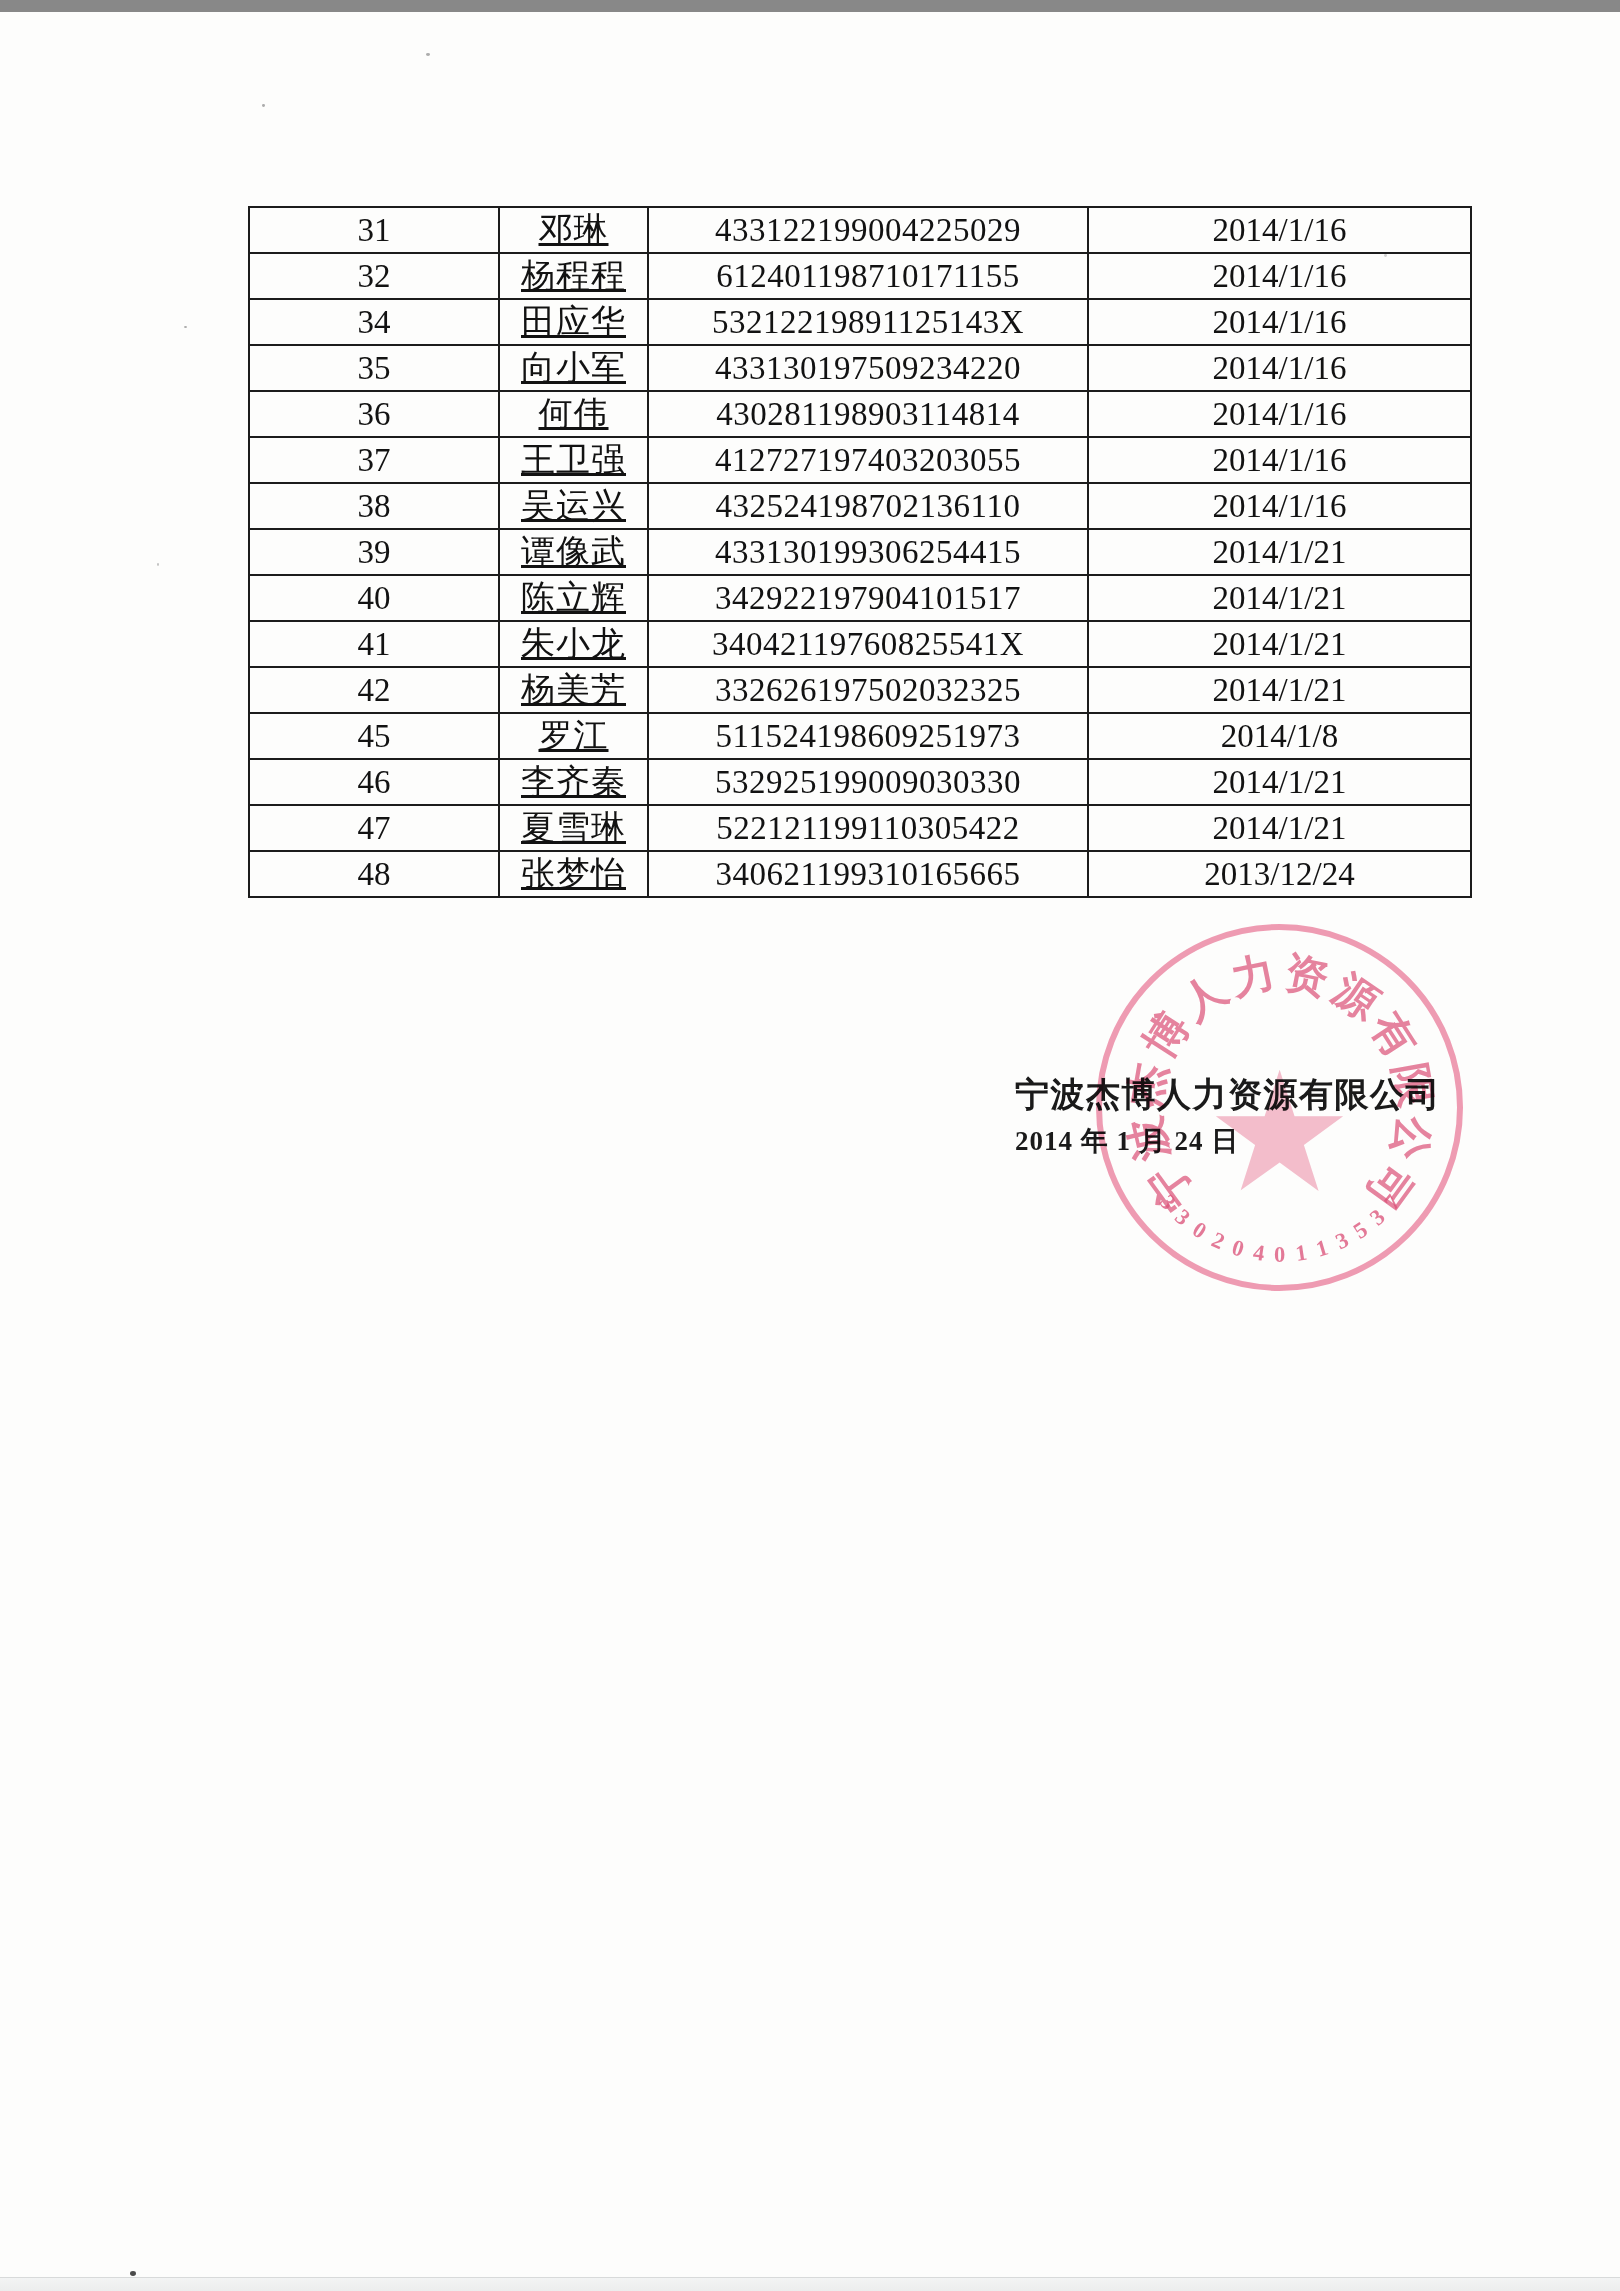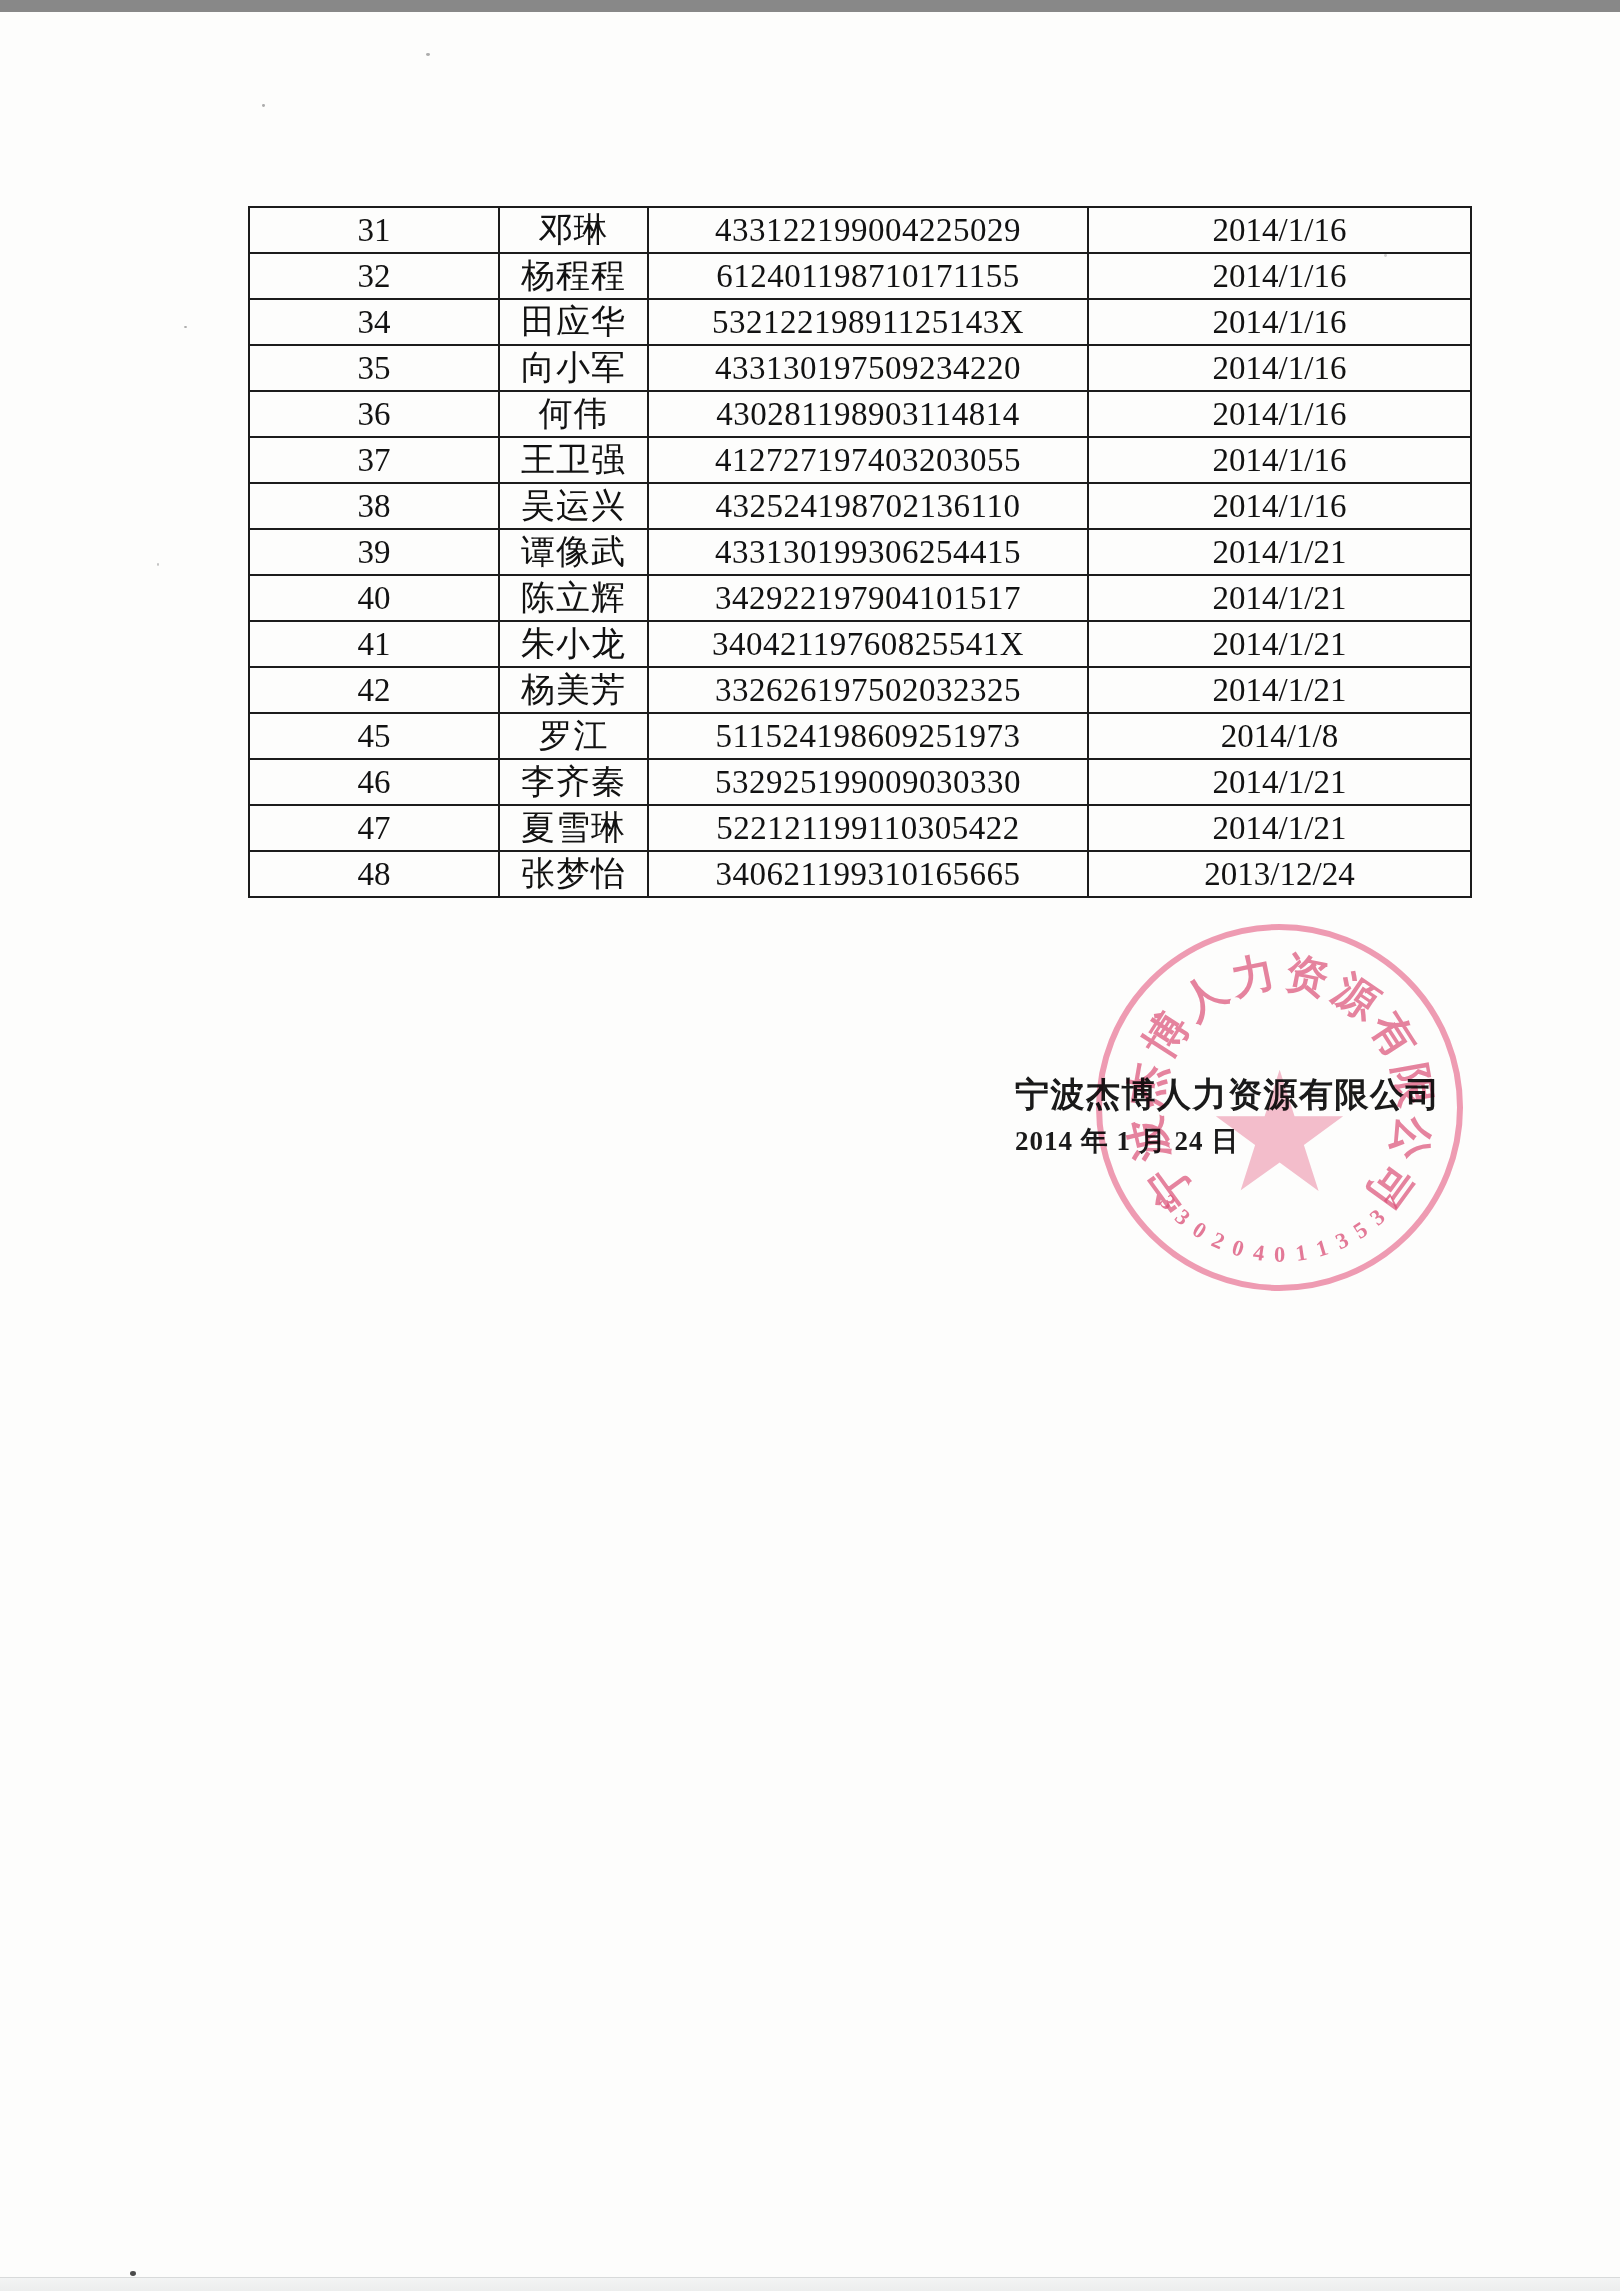--- a/index.html
+++ b/index.html
@@ -25,21 +25,21 @@
     text-align:center;
     vertical-align:middle;
     font-size:33px;
     line-height:1;
     color:#121212;
     overflow:hidden;
     white-space:nowrap;
     padding:0;
   }
   .roster{border:2.9px solid #161616;}
-  td.c-name{font-size:34px;letter-spacing:1px;}
+  td.c-name{font-size:34px;letter-spacing:1px;text-decoration:underline;}
   td.c-id{letter-spacing:0.5px;}
   
   .signature{
     position:absolute;
     top:1066px;right:179px;
     font-weight:700;
     color:#1a1a1a;
   }
   .sig-company{font-size:34px;letter-spacing:1.5px;line-height:1;}
   .sig-date{font-size:27px;letter-spacing:1px;line-height:1;margin-top:15.7px;}

